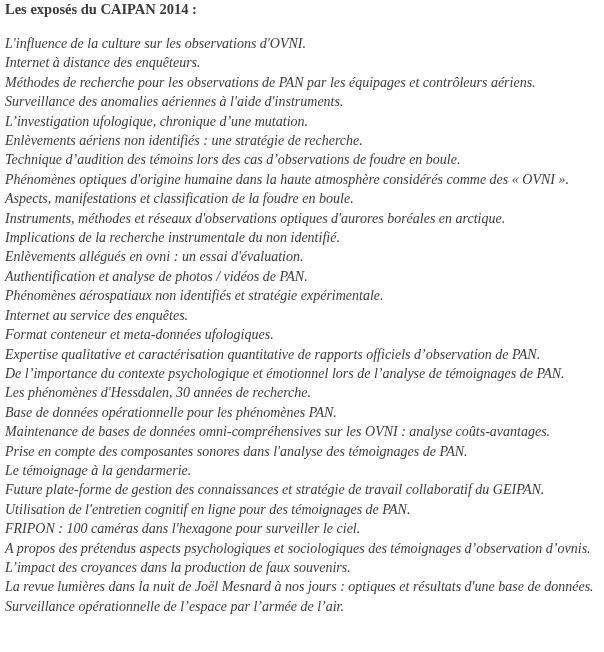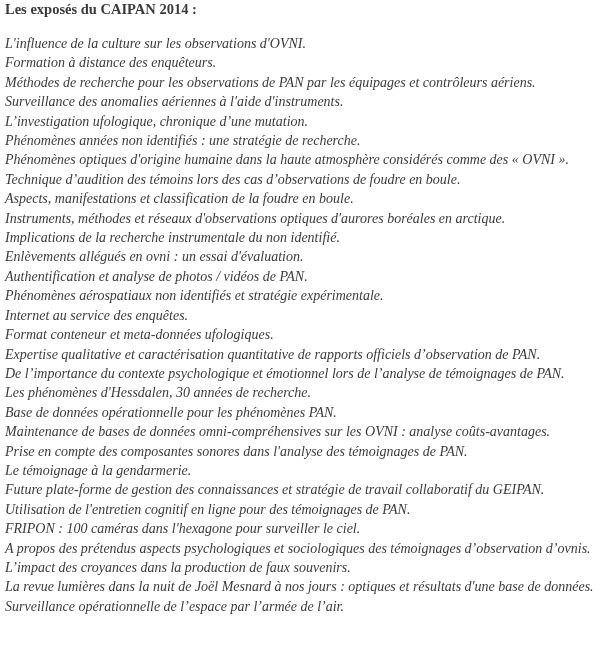--- a/index.html
+++ b/index.html
@@ -34,27 +34,27 @@
     white-space: nowrap;
   }
 </style>
 </head>
 <body>
 
 <div class="doc">
   <p class="title">Les exposés du CAIPAN 2014 :</p>
   <div class="talk-list">
       <div class="line">L'influence de la culture sur les observations d'OVNI.</div>
-      <div class="line">Formation à distance des enquêteurs.</div>
+      <div class="line">Internet à distance des enquêteurs.</div>
       <div class="line">Méthodes de recherche pour les observations de PAN par les équipages et contrôleurs aériens.</div>
       <div class="line">Surveillance des anomalies aériennes à l'aide d'instruments.</div>
       <div class="line">L’investigation ufologique, chronique d’une mutation.</div>
-      <div class="line">Phénomènes années non identifiés : une stratégie de recherche.</div>
+      <div class="line">Enlèvements aériens non identifiés : une stratégie de recherche.</div>
+      <div class="line">Technique d’audition des témoins lors des cas d’observations de foudre en boule.</div>
       <div class="line">Phénomènes optiques d'origine humaine dans la haute atmosphère considérés comme des « OVNI ».</div>
-      <div class="line">Technique d’audition des témoins lors des cas d’observations de foudre en boule.</div>
       <div class="line">Aspects, manifestations et classification de la foudre en boule.</div>
       <div class="line">Instruments, méthodes et réseaux d'observations optiques d'aurores boréales en arctique.</div>
       <div class="line">Implications de la recherche instrumentale du non identifié.</div>
       <div class="line">Enlèvements allégués en ovni : un essai d'évaluation.</div>
       <div class="line">Authentification et analyse de photos / vidéos de PAN.</div>
       <div class="line">Phénomènes aérospatiaux non identifiés et stratégie expérimentale.</div>
       <div class="line">Internet au service des enquêtes.</div>
       <div class="line">Format conteneur et meta-données ufologiques.</div>
       <div class="line">Expertise qualitative et caractérisation quantitative de rapports officiels d’observation de PAN.</div>
       <div class="line">De l’importance du contexte psychologique et émotionnel lors de l’analyse de témoignages de PAN.</div>

